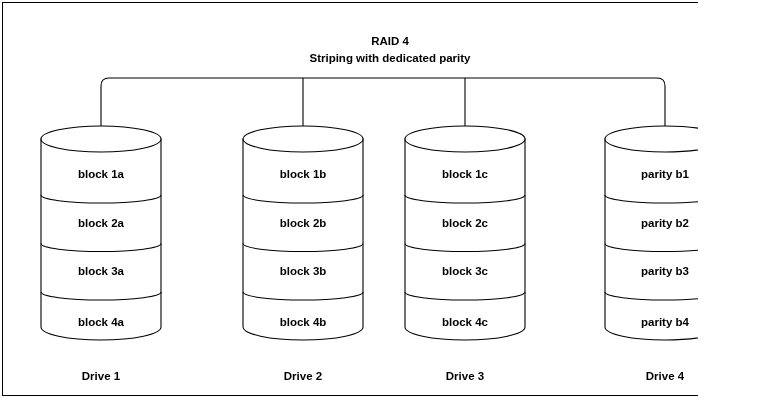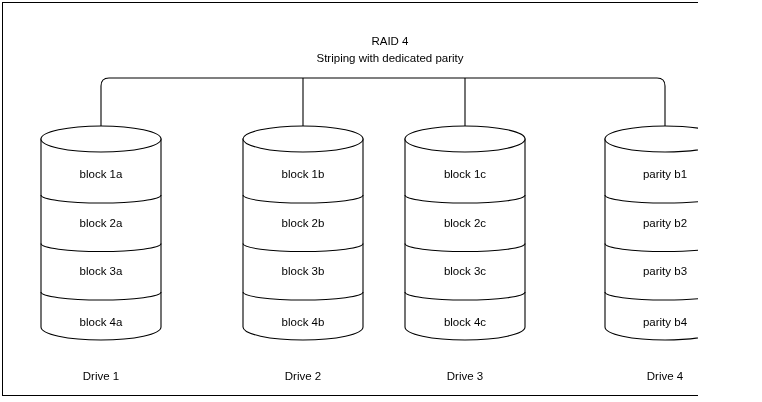--- a/index.html
+++ b/index.html
@@ -8,20 +8,21 @@
     padding: 0;
     background: #ffffff;
   }
   #canvas {
     position: relative;
     width: 698px;
     height: 402px;
     background: #ffffff;
     overflow: hidden;
     font-family: "Liberation Sans", sans-serif;
+    font-weight: bold;
   }
   #frame {
     position: absolute;
     left: 2px;
     top: 2px;
     width: 756px;
     height: 394px;
     border: 1px solid #000000;
     box-sizing: border-box;
   }

